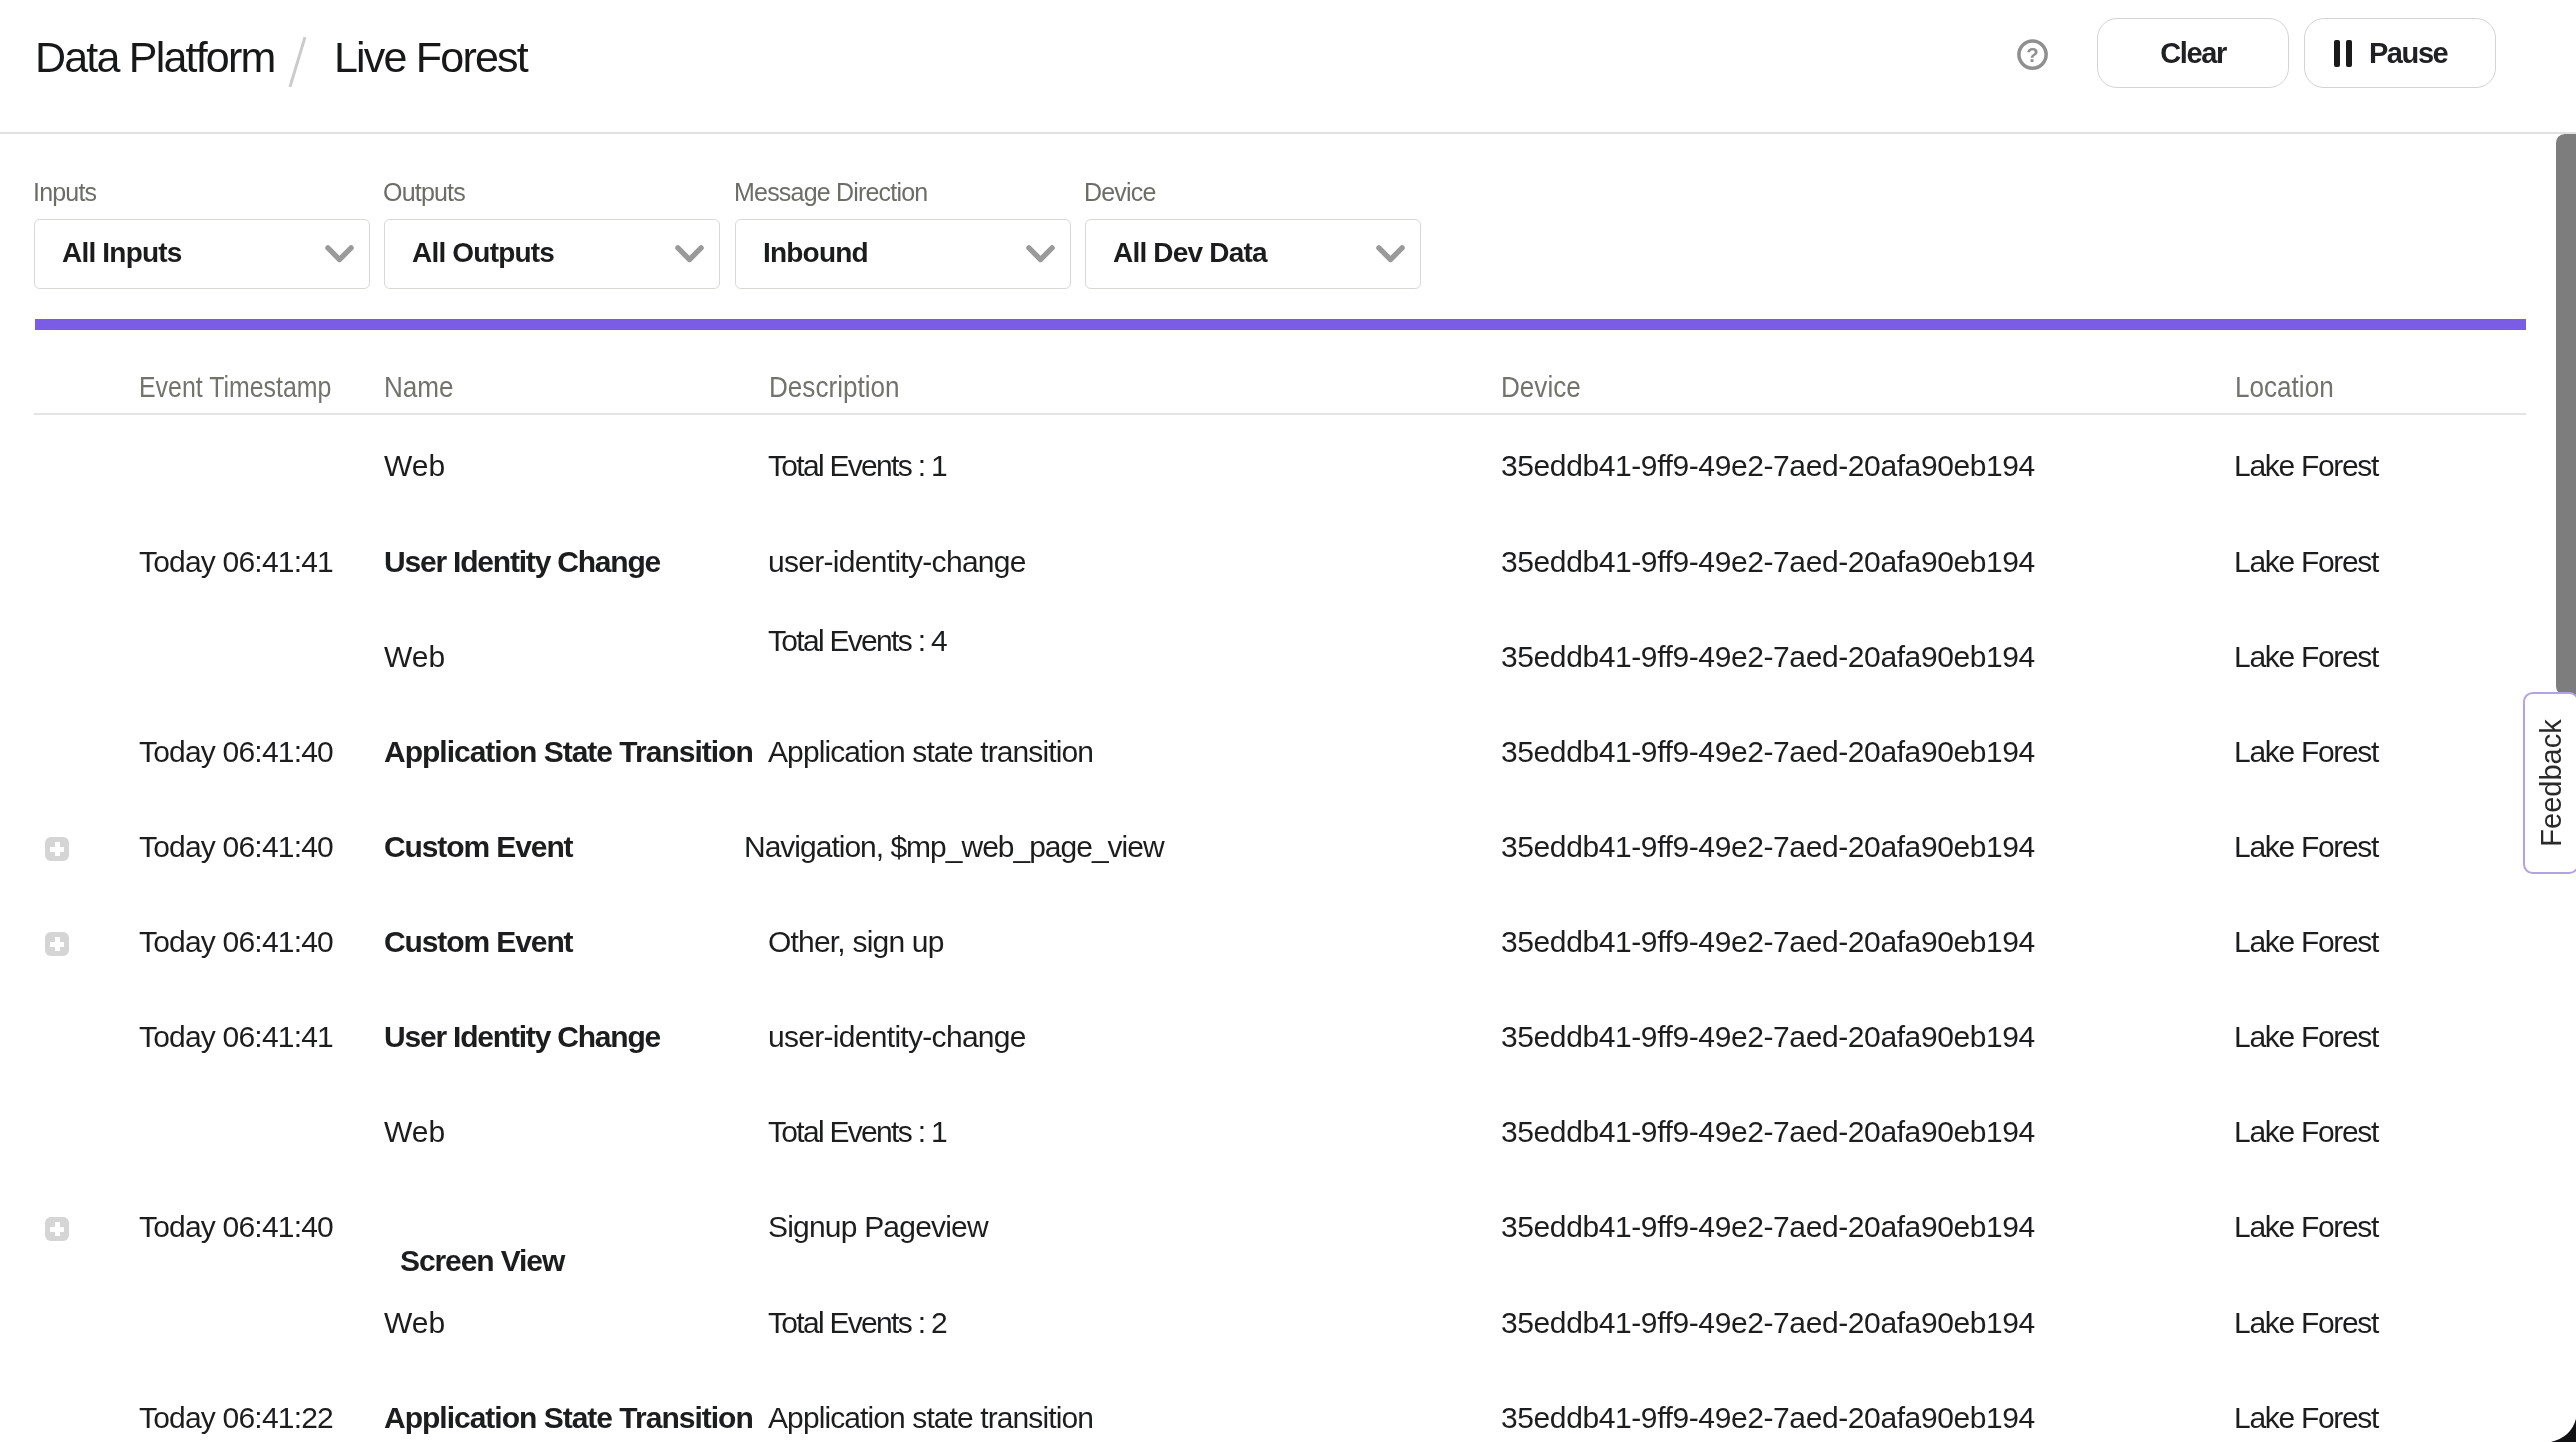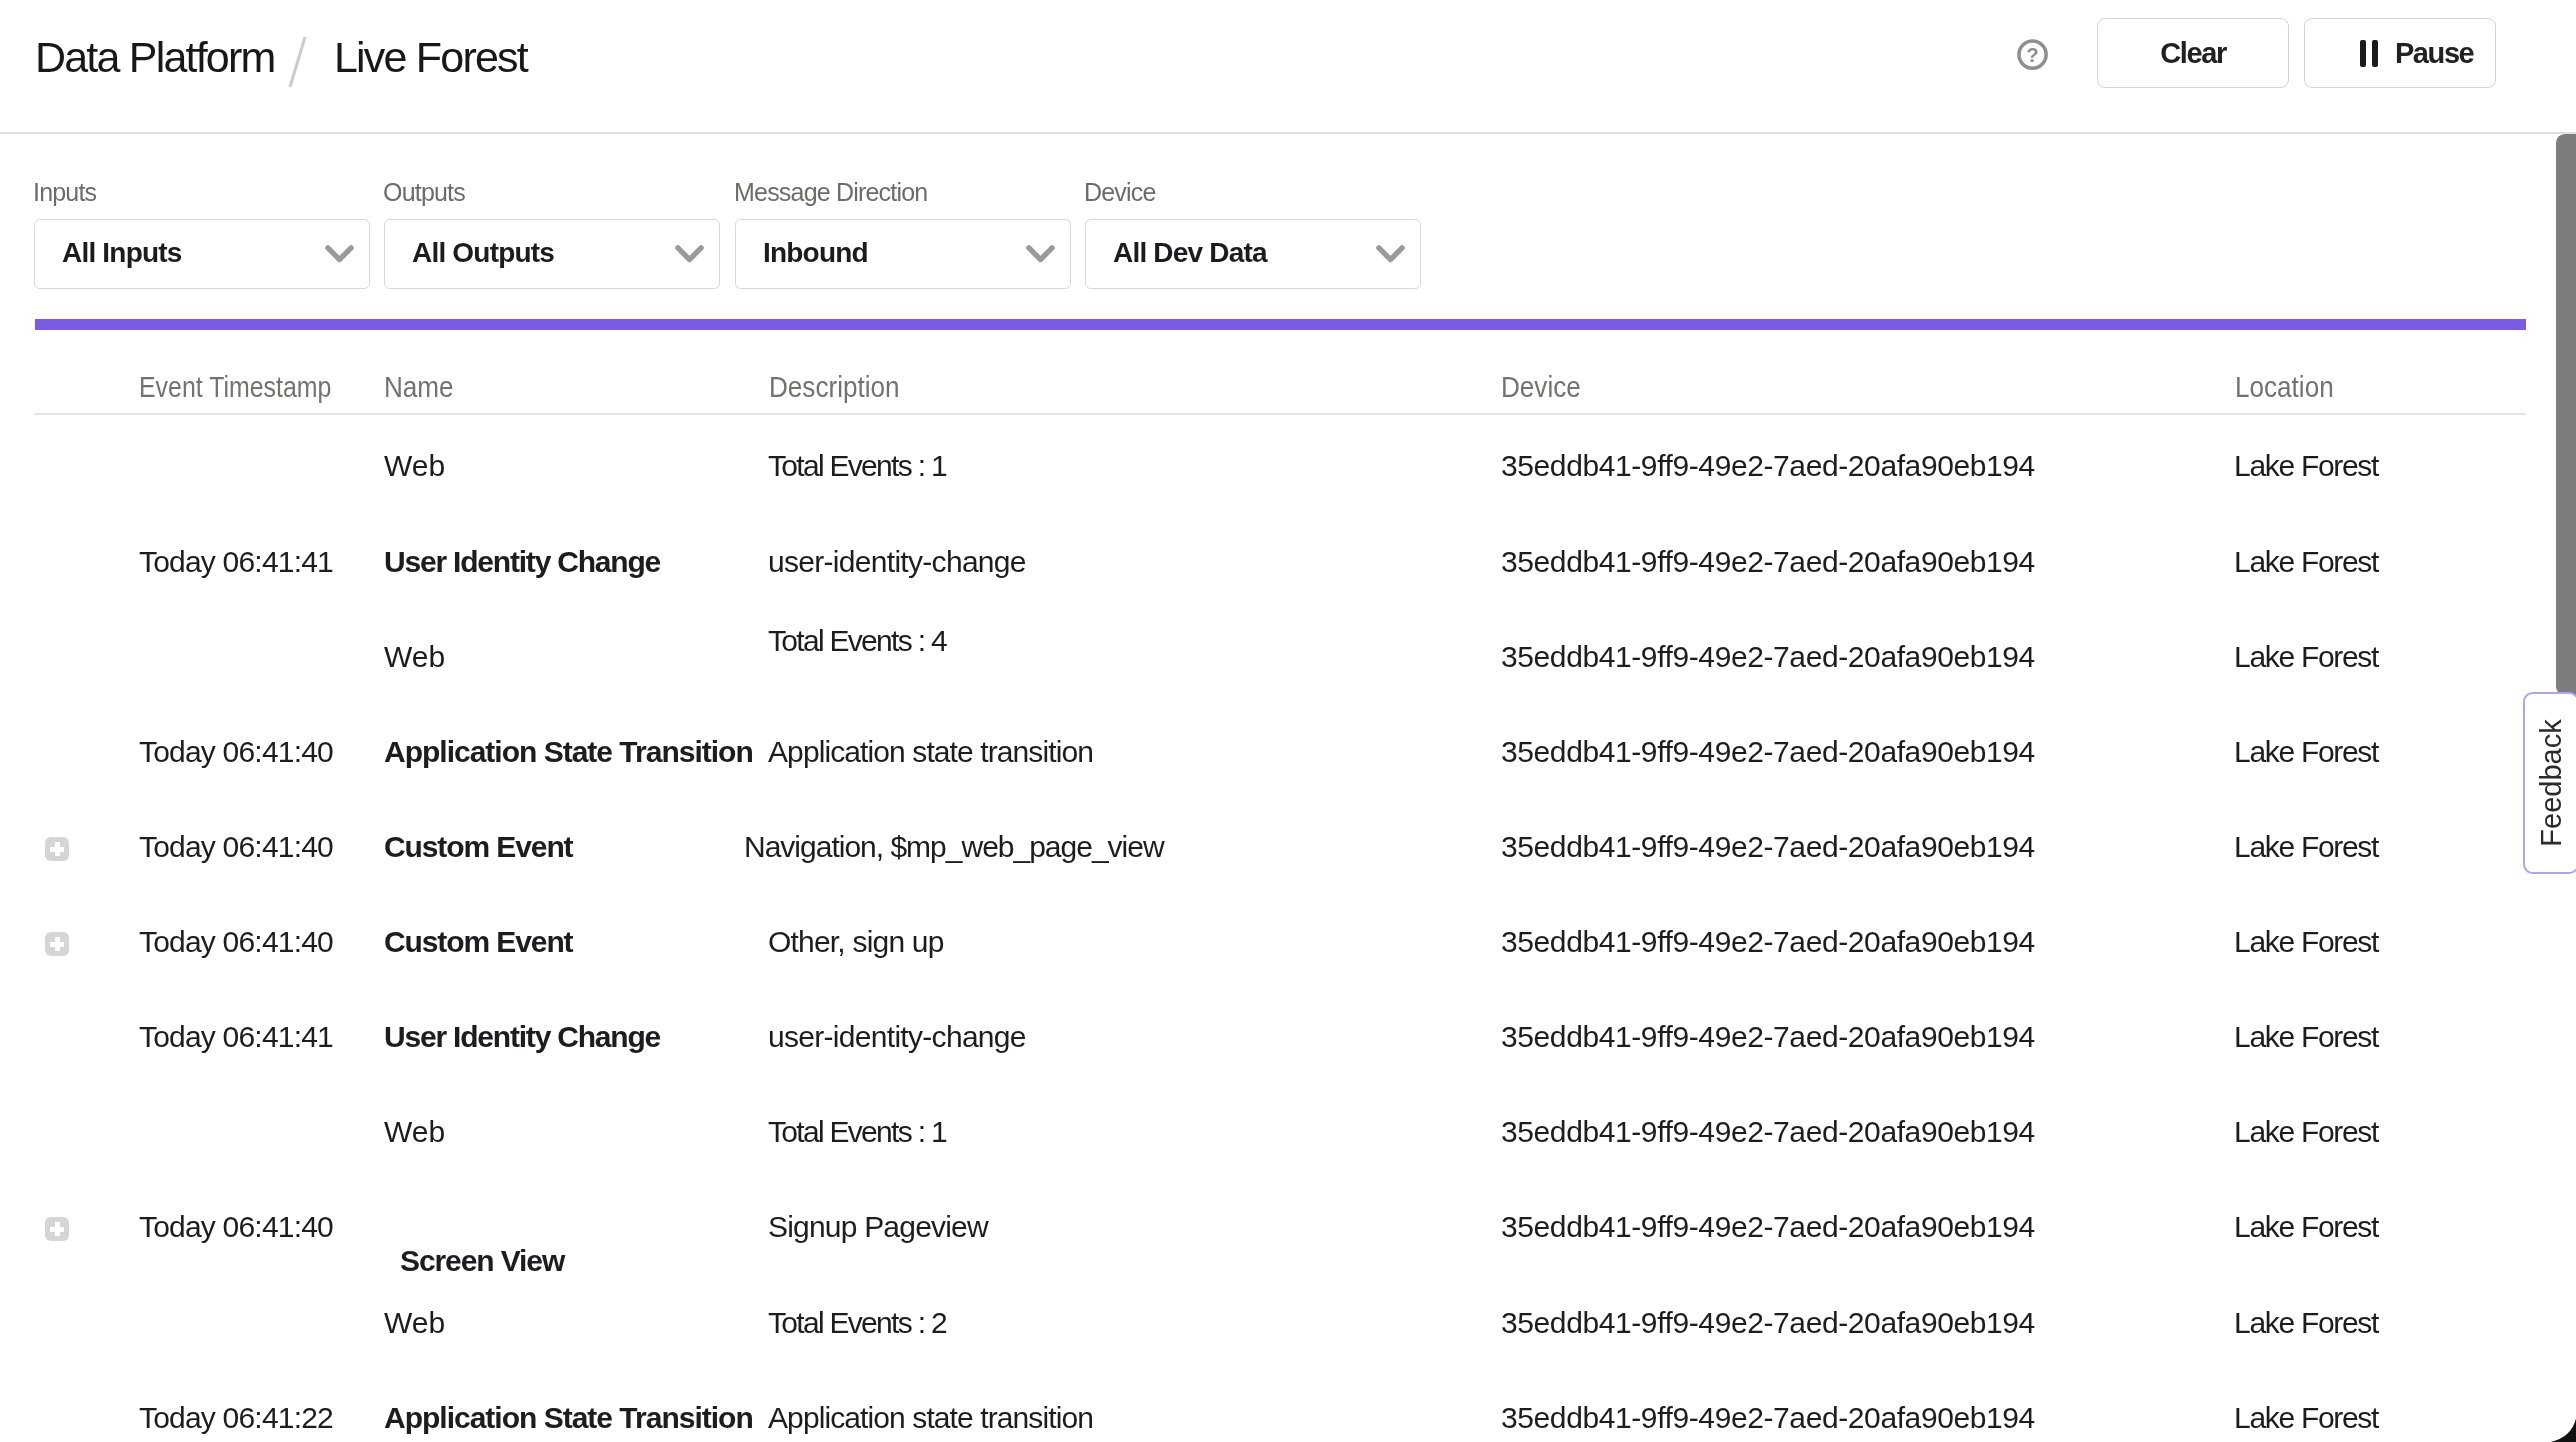--- a/index.html
+++ b/index.html
@@ -5,25 +5,25 @@
   * { margin:0; padding:0; box-sizing:border-box; }
   html,body { width:2576px; height:1442px; background:#ffffff; overflow:hidden;
     font-family:"Liberation Sans", sans-serif; position:relative; }
   .abs { position:absolute; }
 
   
   .title { top:36px; font-size:43px; line-height:43px; color:#17181a; white-space:nowrap; letter-spacing:-1.8px; }
 
   .helpicon { left:2016px; top:38px; }
 
-  .btn { top:18.4px; width:192px; height:70px; border:1.9px solid #d4d4d4; border-radius:8px;
+  .btn { top:18.4px; width:192px; height:70px; border:1.9px solid #d4d4d4; border-radius:20px;
     background:#fff; display:flex; align-items:center; justify-content:center;
     font-size:29px; font-weight:bold; color:#202124; letter-spacing:-1.4px; }
   .btn-clear { left:2097px; }
-  .btn-pause { left:2304px; justify-content:flex-start; padding-left:55px; }
+  .btn-pause { left:2304px; justify-content:flex-start; padding-left:29px; }
   .pausebars { display:inline-block; width:18.4px; height:27px; margin-right:16.5px; position:relative; }
   .pausebars:before, .pausebars:after { content:""; position:absolute; top:0; width:6.3px; height:27px; background:#1a1a1a; border-radius:1.9px; }
   .pausebars:before { left:0; }
   .pausebars:after { right:0; }
 
   .hdr-sep { left:0; top:132px; width:2576px; height:1.9px; background:#e1e1e1; }
 
   
   .flabel { top:178px; font-size:25px; line-height:29px; color:#6d6d68; letter-spacing:-0.8px; }
   .fbox { top:219px; width:336px; height:70px; border:1.9px solid #d8d8d4; border-radius:5.8px; background:#fff; }

